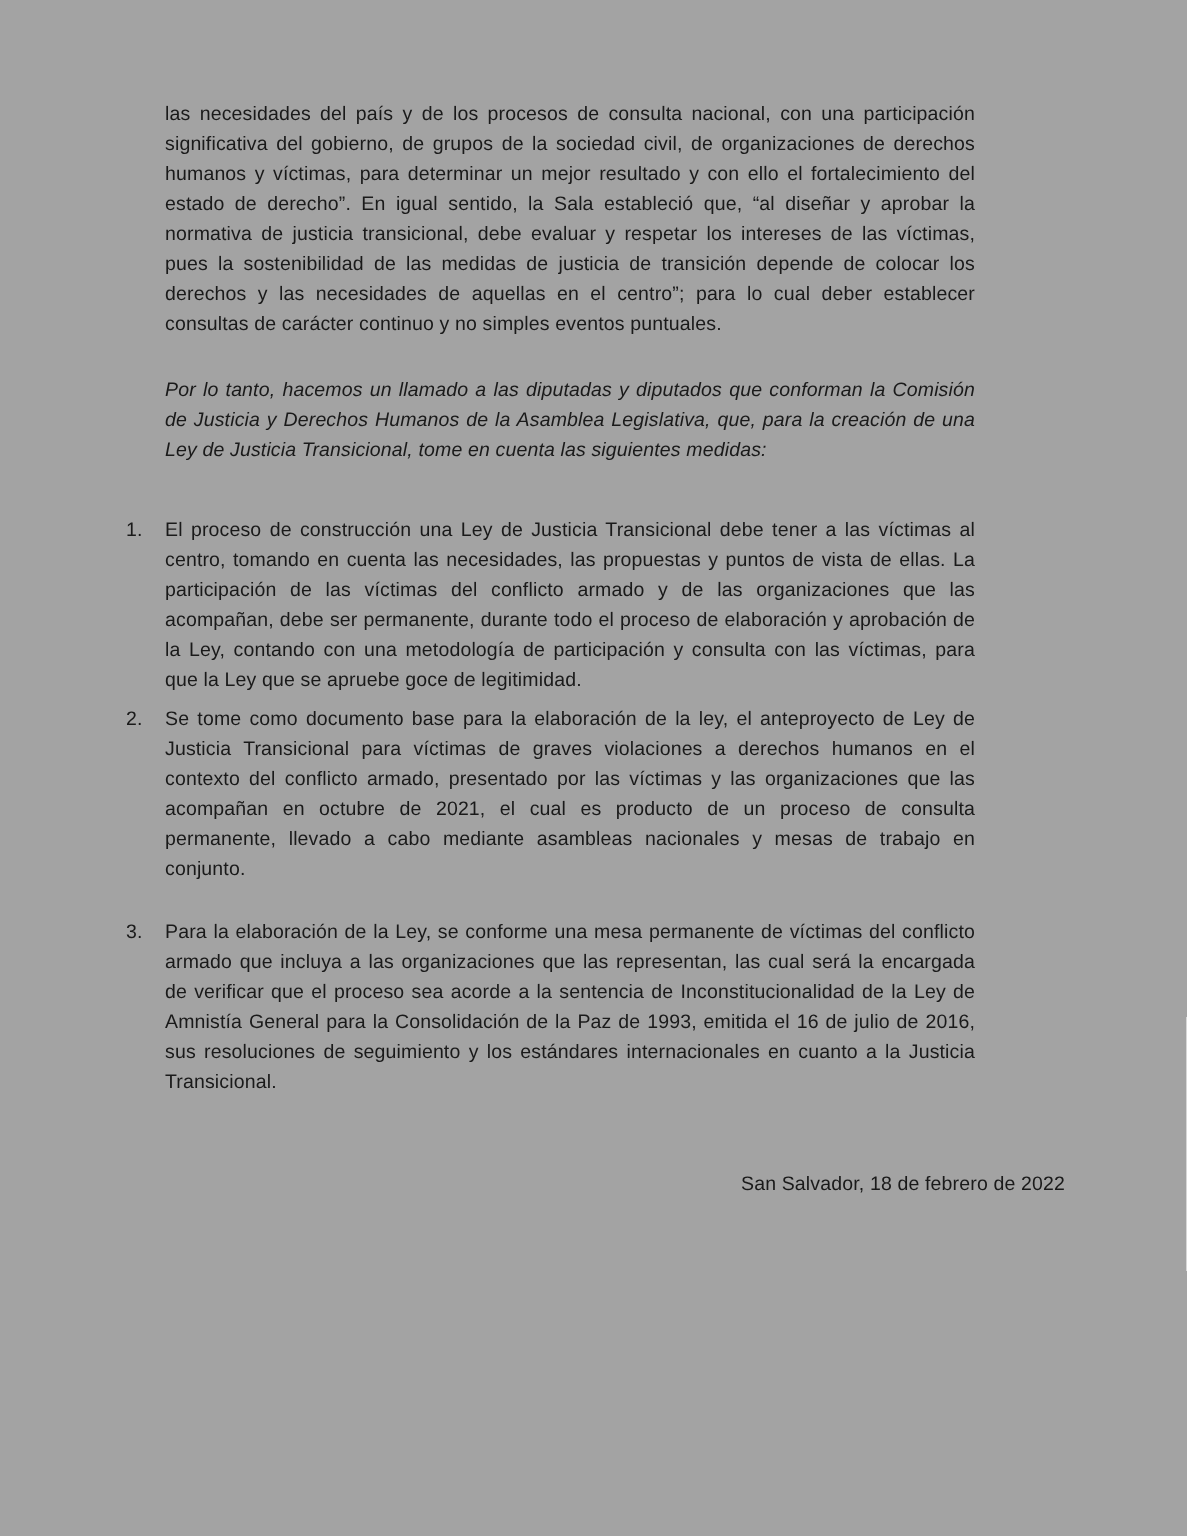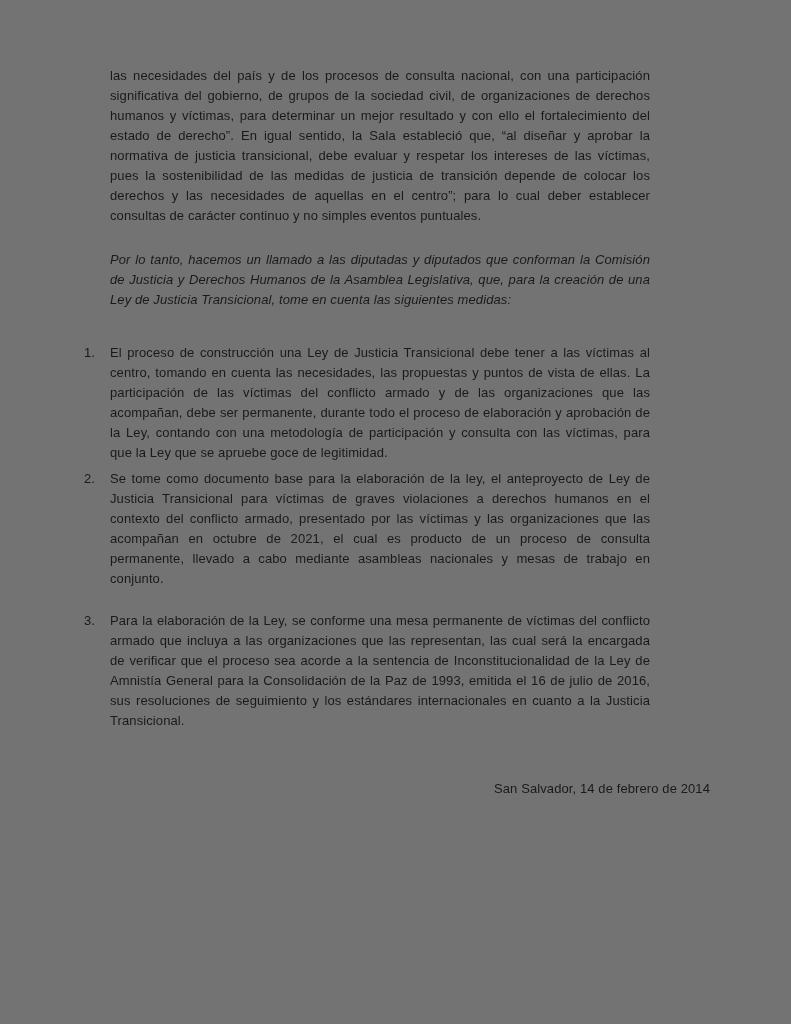--- a/index.html
+++ b/index.html
@@ -4,21 +4,21 @@
 <style>
   html, body {
     margin: 0;
     padding: 0;
     background: #ffffff;
   }
   .page {
     position: relative;
     width: 791px;
     height: 1024px;
-    background: #737373;
+    background: #a3a3a3;
     font-family: "Liberation Sans", "DejaVu Sans", sans-serif;
     color: #1a1a1a;
     overflow: hidden;
   }
   .content {
     position: absolute;
     left: 110px;
     top: 66px;
     width: 540px;
     font-size: 13px;
@@ -71,17 +71,17 @@
       </div>
 
       <div class="list-item list-item-3">
         <span class="list-num">3.</span>
         <span>Para la elaboración de la Ley, se conforme una mesa permanente de víctimas del conflicto armado que incluya a las organizaciones que las representan, las cual será la encargada de verificar que el proceso sea acorde a la sentencia de Inconstitucionalidad de la Ley de Amnistía General para la Consolidación de la Paz de 1993, emitida el 16 de julio de 2016, sus resoluciones de seguimiento y los estándares internacionales en cuanto a la Justicia Transicional.</span>
       </div>
 
     </div>
 
     <div class="dateline-row">
-      <span>San Salvador, 14 de febrero de 2014</span>
+      <span>San Salvador, 18 de febrero de 2022</span>
     </div>
 
   </div>
 </div>
 
 </body></html>

